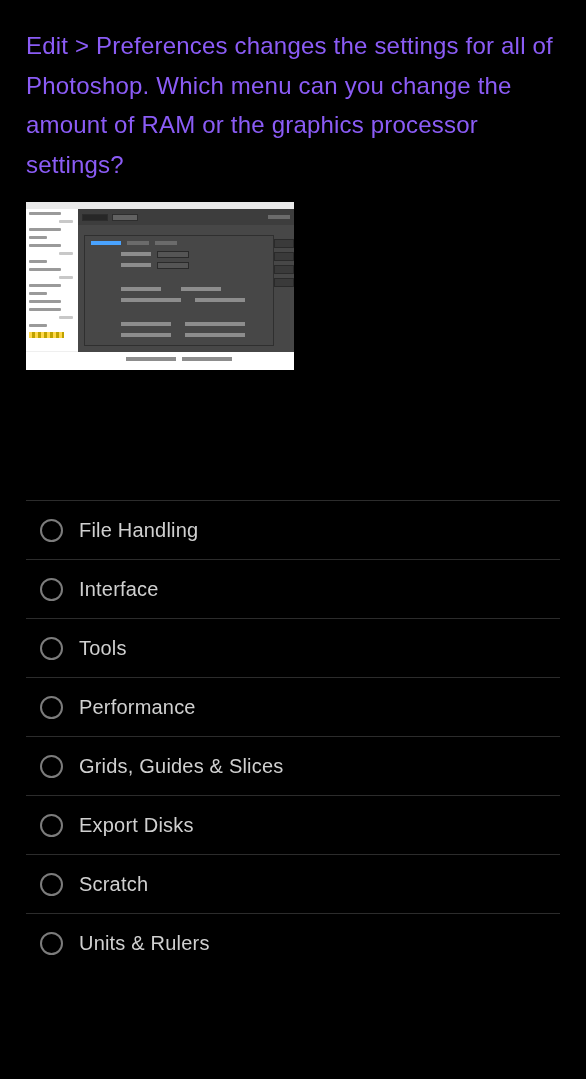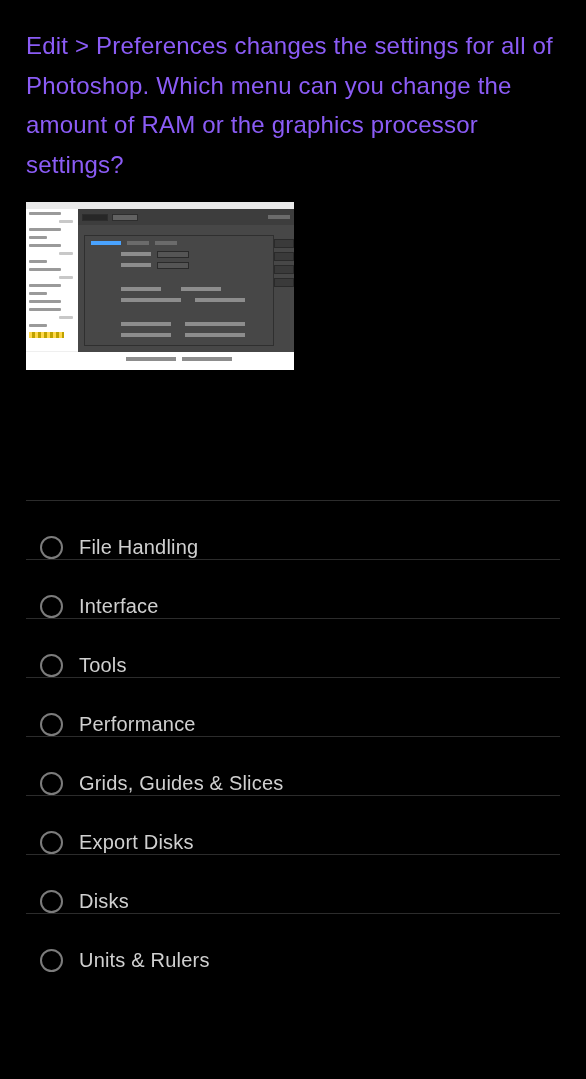--- a/index.html
+++ b/index.html
@@ -101,21 +101,21 @@
   .bar.bd { height:5px; background:#555; border:1px solid #2a2a2a; }
   .sep { height:10px; }.w20{width:22px}.w30{width:30px}.w40{width:40px}.w50{width:50px}.w60{width:60px}.w70{width:70px}
 
   
   .options {
     margin-top: 130px;
     border-top: 1px solid #2c2c2c;
   }
   .option {
     display: flex;
-    align-items: flex-end;
+    align-items: center;
     height: 58px;
     border-bottom: 1px solid #2c2c2c;
     padding-left: 14px;
     gap: 16px;
     cursor: pointer;
   }
   .radio {
     width: 19px; height: 19px;
     border: 2px solid #7c7c7c;
     border-radius: 50%;
@@ -230,21 +230,21 @@
     <div class="option">
       <span class="radio"></span>
       <span class="option-label">Grids, Guides &amp; Slices</span>
     </div>
     <div class="option">
       <span class="radio"></span>
       <span class="option-label">Export Disks</span>
     </div>
     <div class="option">
       <span class="radio"></span>
-      <span class="option-label">Disks</span>
+      <span class="option-label">Scratch</span>
     </div>
     <div class="option" style="border-bottom:none">
       <span class="radio"></span>
       <span class="option-label">Units &amp; Rulers</span>
     </div>
   </div>
 
 </div>
 
 </body></html>

